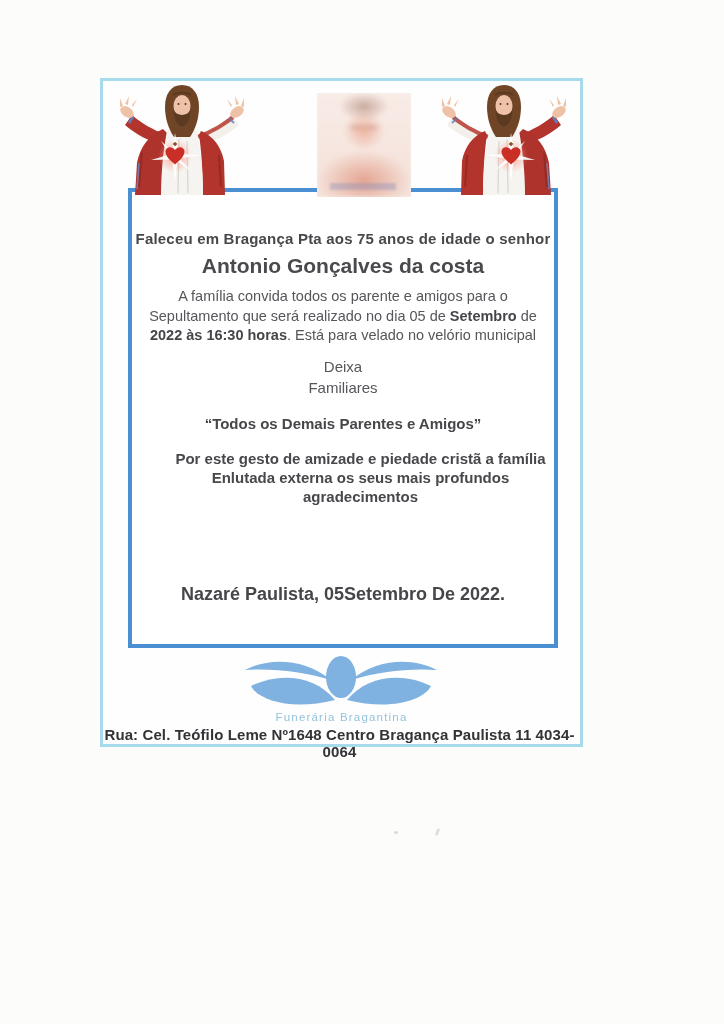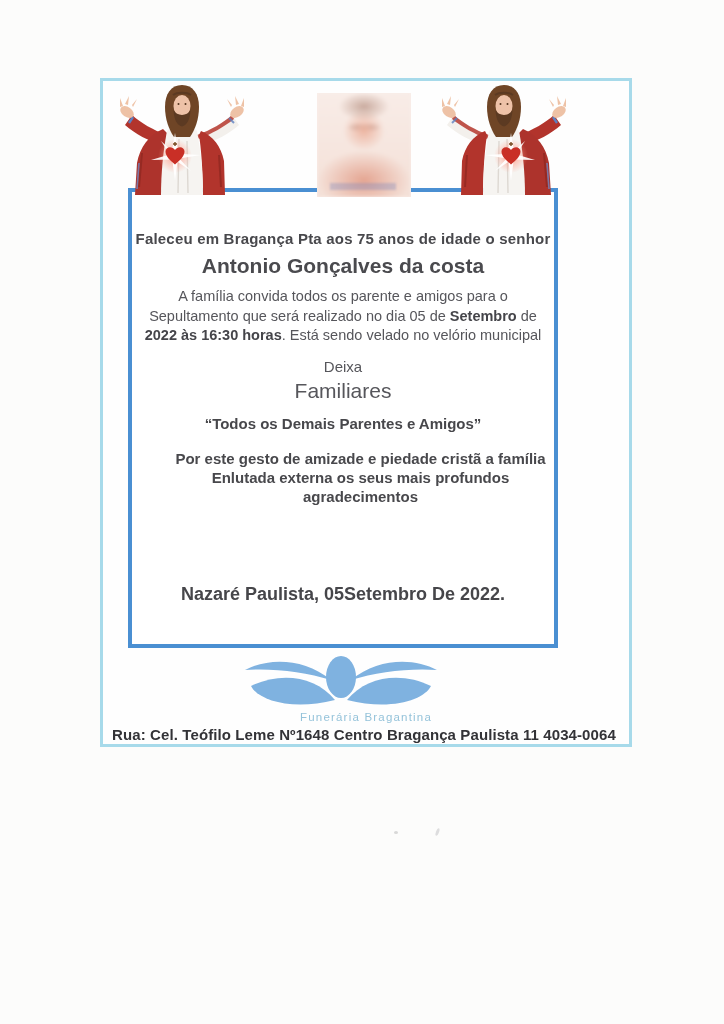--- a/index.html
+++ b/index.html
@@ -3,21 +3,21 @@
 <meta charset="utf-8">
 <style>
   html,body{margin:0;padding:0;background:#ffffff;}
   .sheet{
     position:relative;width:724px;height:1024px;overflow:hidden;
     background:#fcfcfb;
     font-family:"Liberation Sans",sans-serif;
   }
   
   .frame{
-    position:absolute;left:100px;top:78px;width:532px;height:669px;
+    position:absolute;left:100px;top:78px;width:483px;height:669px;
     box-sizing:border-box;border:3px solid #a7daea;background:#fefefe;
   }
   
   .jesus{position:absolute;top:2px;width:146px;height:112px;z-index:3;}
   .jesus-left{left:6px;}
   .jesus-right{left:328px;transform:scaleX(-1);}
   .portrait{position:absolute;left:214px;top:12px;width:94px;height:104px;z-index:2;background:#f9efeb;overflow:hidden;}
   .portrait-img{
     position:absolute;inset:0;filter:blur(1.4px);
     background:
@@ -36,21 +36,21 @@
   .inner-box{
     position:absolute;left:25px;top:107px;width:430px;height:460px;
     box-sizing:border-box;border:4px solid #4a8fd2;background:#ffffff;z-index:1;
   }
   .inner-box .abs{position:absolute;left:0;right:0;text-align:center;margin:0;}
   .intro{top:38px;font-size:15px;font-weight:bold;color:#48484c;letter-spacing:.2px;}
   .name{top:62px;font-size:21px;font-weight:bold;color:#4a4a4e;}
   .bodytext{top:95px;font-size:14.5px;color:#56565b;line-height:19.5px;}
   .bodytext b{color:#45454a;margin-top:43px;}
   .deixa{top:166px;font-size:15px;color:#56565b;}
-  .familiares{top:187px;font-size:21px;color:#56565b;}
+  .familiares{top:187px;font-size:15px;color:#56565b;}
   .quote{top:223px;font-size:15px;font-weight:bold;color:#47474b;}
   .thanks{top:257px;font-size:15px;font-weight:bold;color:#48484c;line-height:19px;padding-left:35px;}
   .dateline{top:392px;font-size:18px;font-weight:bold;color:#46464a;}
   
   .logo{position:absolute;left:138px;top:572px;width:200px;height:58px;}
   .company{position:absolute;left:0;right:0;top:630px;text-align:center;
     font-size:11.5px;color:#95c3da;letter-spacing:1.2px;}
   .address{position:absolute;left:0;right:4px;top:645px;text-align:center;
     font-size:15px;font-weight:bold;color:#333337;letter-spacing:.1px;}
   
@@ -153,21 +153,21 @@
         </svg>
     </div>
 
     <div class="inner-box">
       <p class="abs intro">Faleceu em Bragança Pta aos 75 anos de idade o senhor</p>
       <p class="abs name">Antonio Gonçalves da costa</p>
 
       <div class="abs bodytext">
         <div><span>A família convida todos os parente e amigos para o</span></div>
         <div><span>Sepultamento que será realizado no dia 05 de</span> <b>Setembro</b> <span>de</span></div>
-        <div><b>2022 às 16:30 horas</b><span>. Está sendo velado no velório municipal</span></div>
+        <div><b>2022 às 16:30 horas</b><span>. Está para velado no velório municipal</span></div>
       </div>
 
       <p class="abs deixa">Deixa</p>
       <p class="abs familiares">Familiares</p>
       <p class="abs quote">“Todos os Demais Parentes e Amigos”</p>
 
       <div class="abs thanks">
         <div>Por este gesto de amizade e piedade cristã a família</div>
         <div>Enlutada externa os seus mais profundos agradecimentos</div>
       </div>

